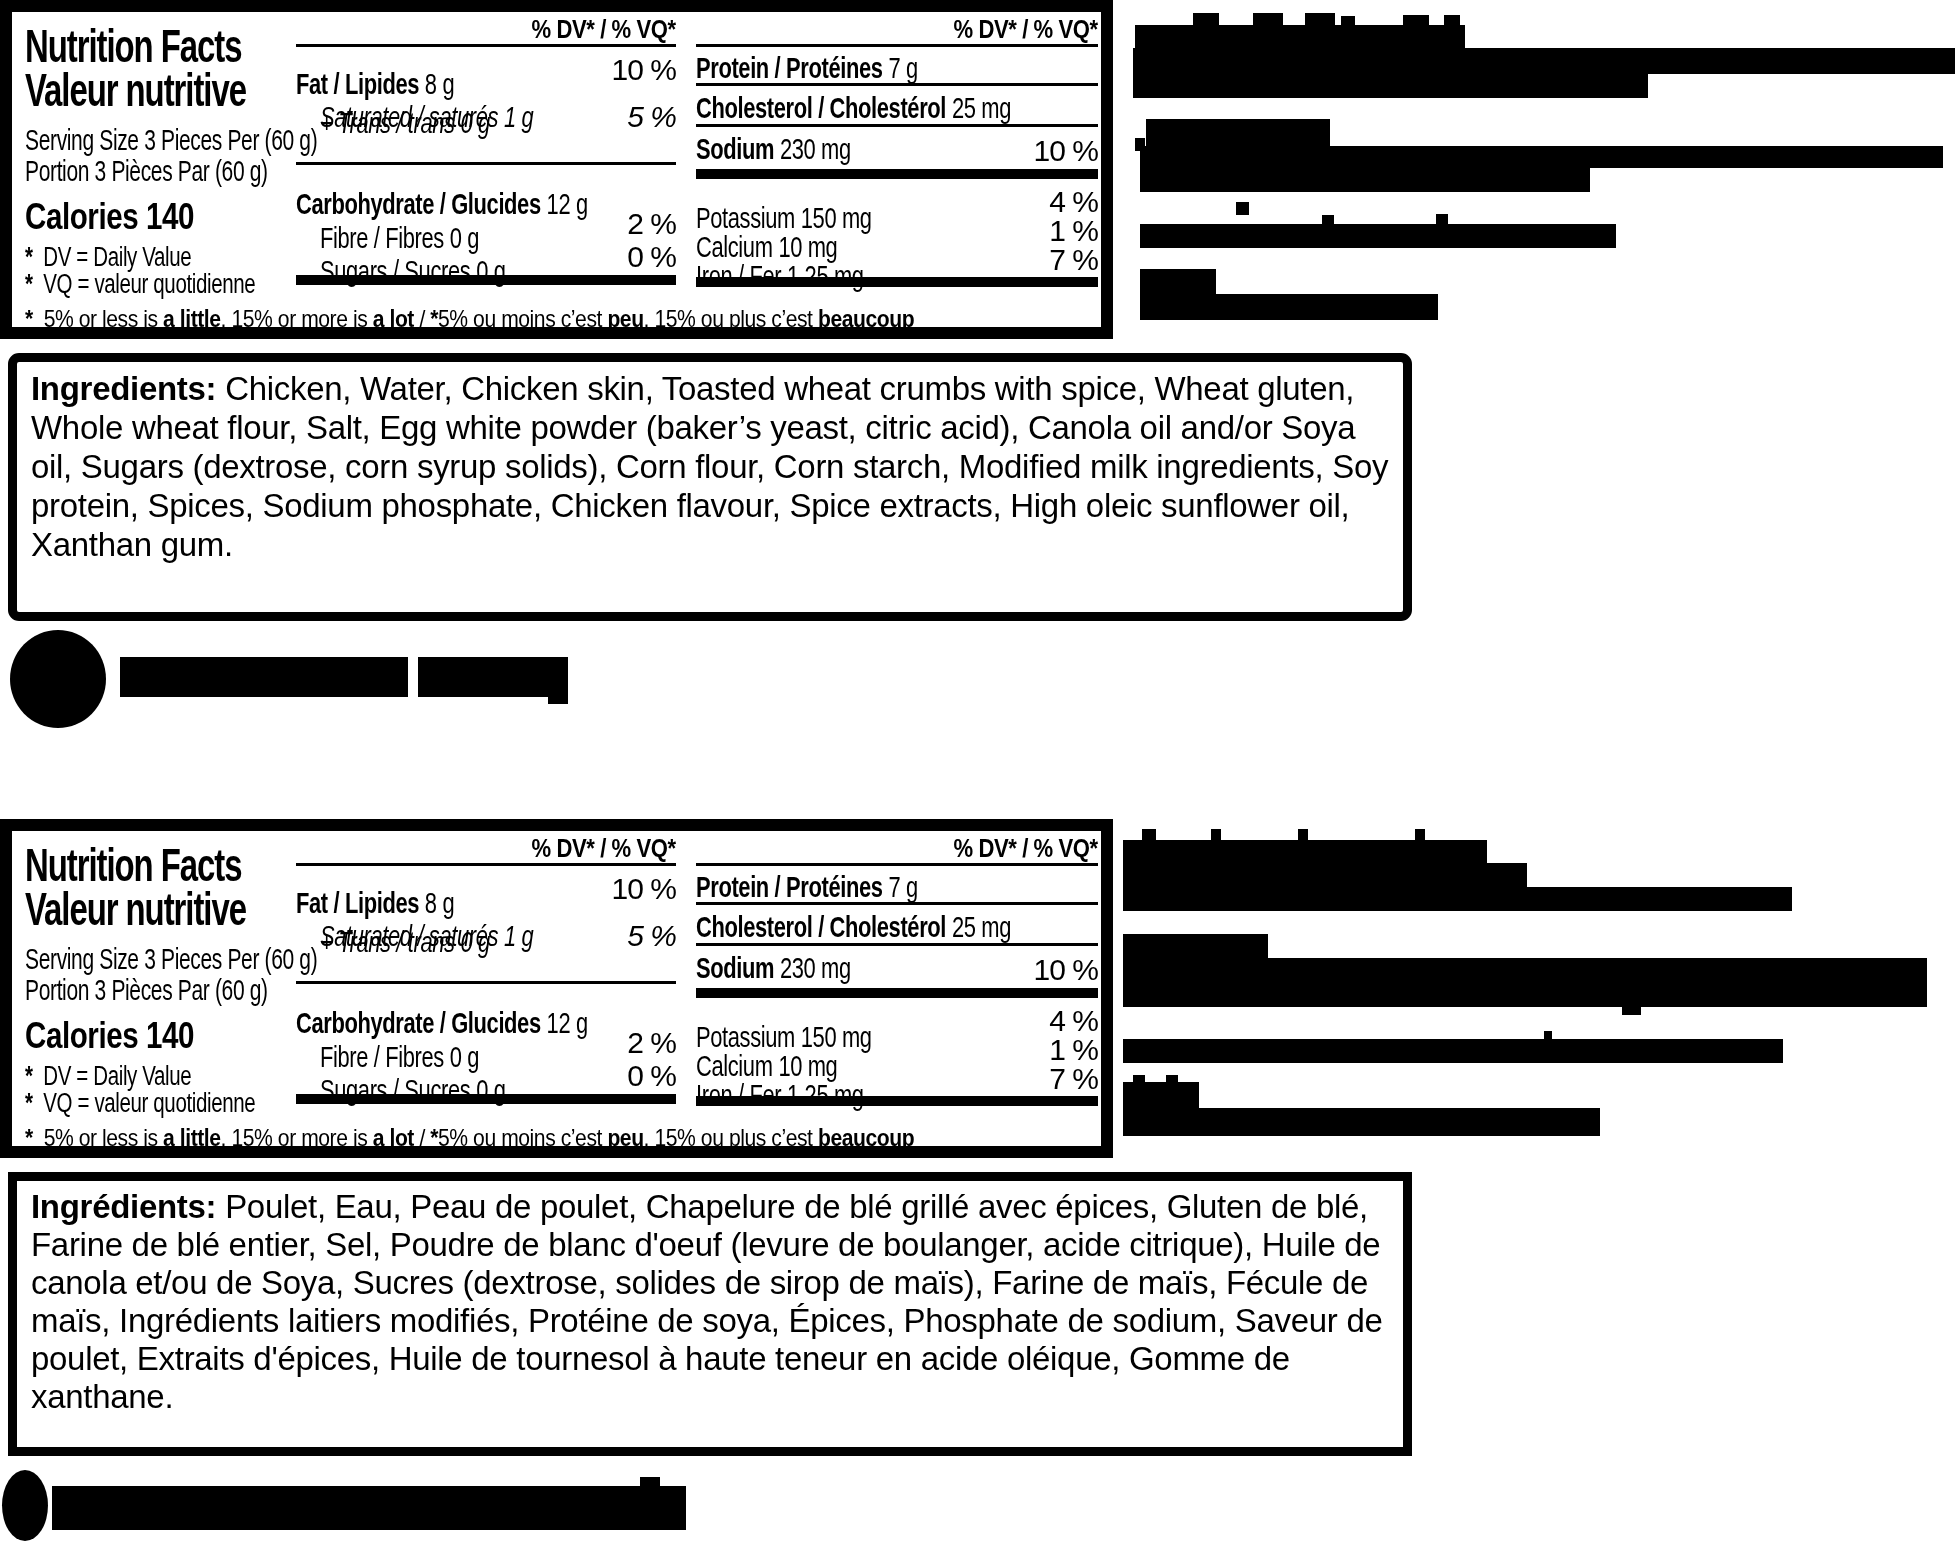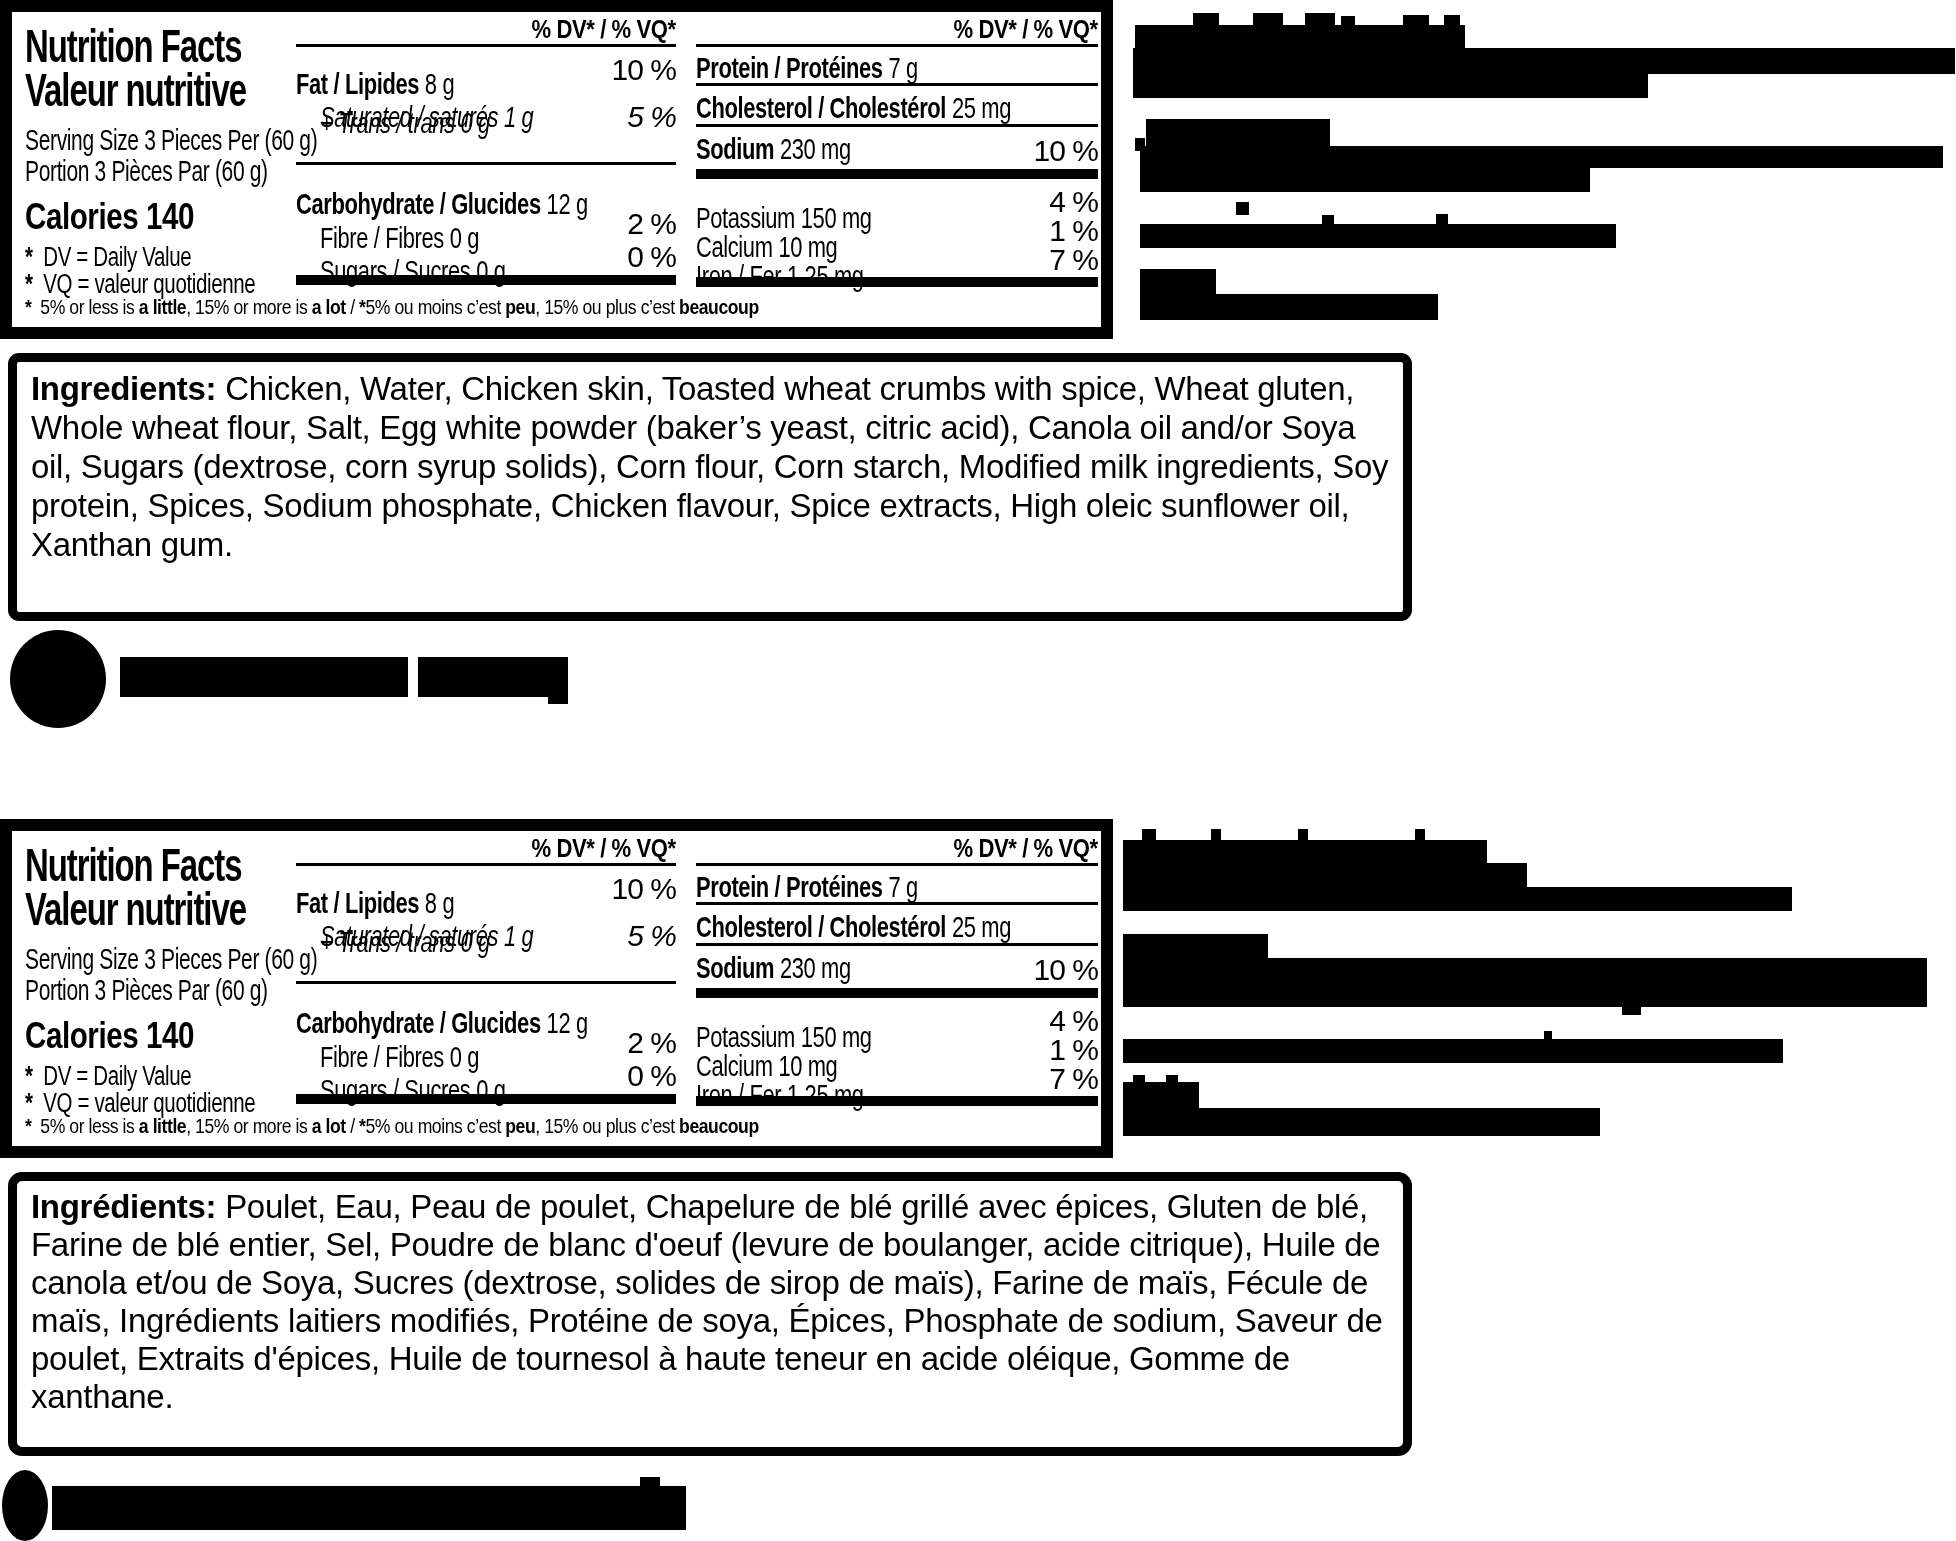--- a/index.html
+++ b/index.html
@@ -26,26 +26,26 @@
   .rule{height:3px;background:#000;}
   .thick{height:10px;background:#000;}
   .nrow{position:relative;}
   .nrow .lab{position:absolute;left:0;top:16px;font-size:30px;letter-spacing:-.5px;white-space:nowrap;}
   .nrow .lab.ind{left:24px;}
   .nrow .amt{margin-left:8px;font-weight:normal;}
   .nrow .pct{position:absolute;right:0;top:2px;font-size:30px;letter-spacing:-1px;white-space:nowrap;}
   .sat2{height:66px;font-style:italic;}
   .sat2 .lab2{top:22px;}
   .sat2 .pctmid{top:50%;transform:translateY(-50%);}
-  .footnote{position:absolute;left:13px;top:282px;width:1065px;font-size:20px;line-height:27px;letter-spacing:-.5px;white-space:nowrap;}
+  .footnote{position:absolute;left:13px;top:293px;width:1065px;font-size:24px;line-height:27px;letter-spacing:-.5px;white-space:nowrap;}
   
   .ing-box{position:absolute;left:8px;width:1404px;border:9px solid #000;background:#fff;box-sizing:border-box;padding:7px 14px;}
   .ing-box p{margin:0;font-size:33px;letter-spacing:-.3px;}
   #ing-en{top:353px;height:268px;border-radius:11px;} #ing-en p{line-height:39px;}
-  #ing-fr{top:1172px;height:284px;border-radius:14px;} #ing-fr p{line-height:38px;}
+  #ing-fr{top:1172px;height:284px;} #ing-fr p{line-height:38px;}
   
   .redact{position:absolute;background:#000;}
   .logo-circle{position:absolute;background:#000;border-radius:50%;}
 </style>
 </head>
 <body>
 
 <div id="canvas">
 
   <div class="nf-panel" style="top:0;">

